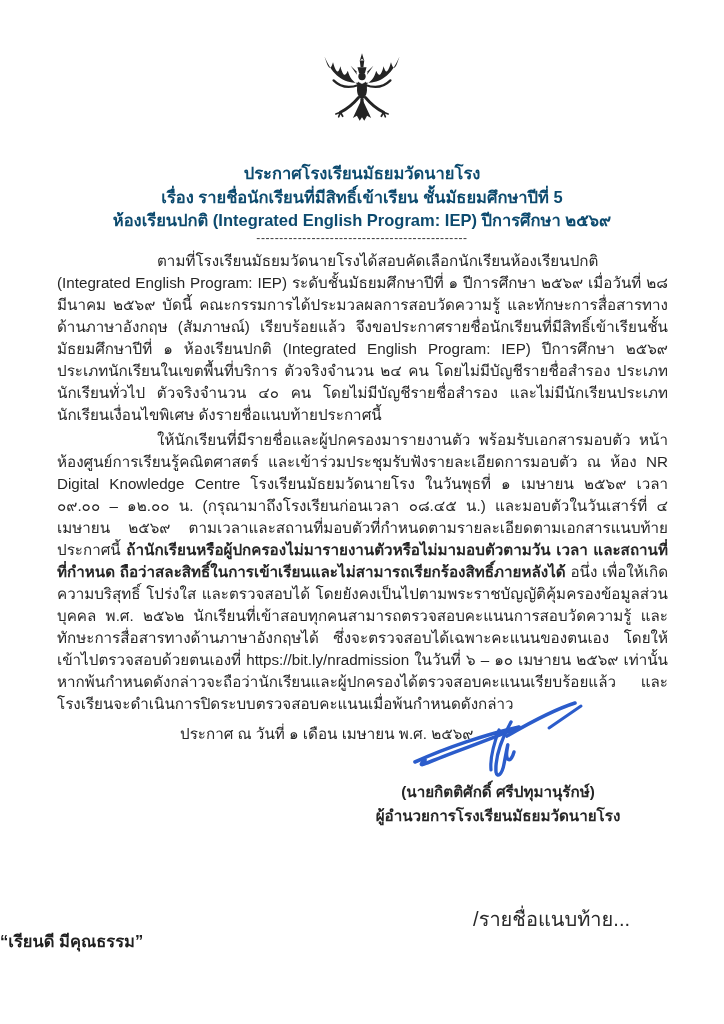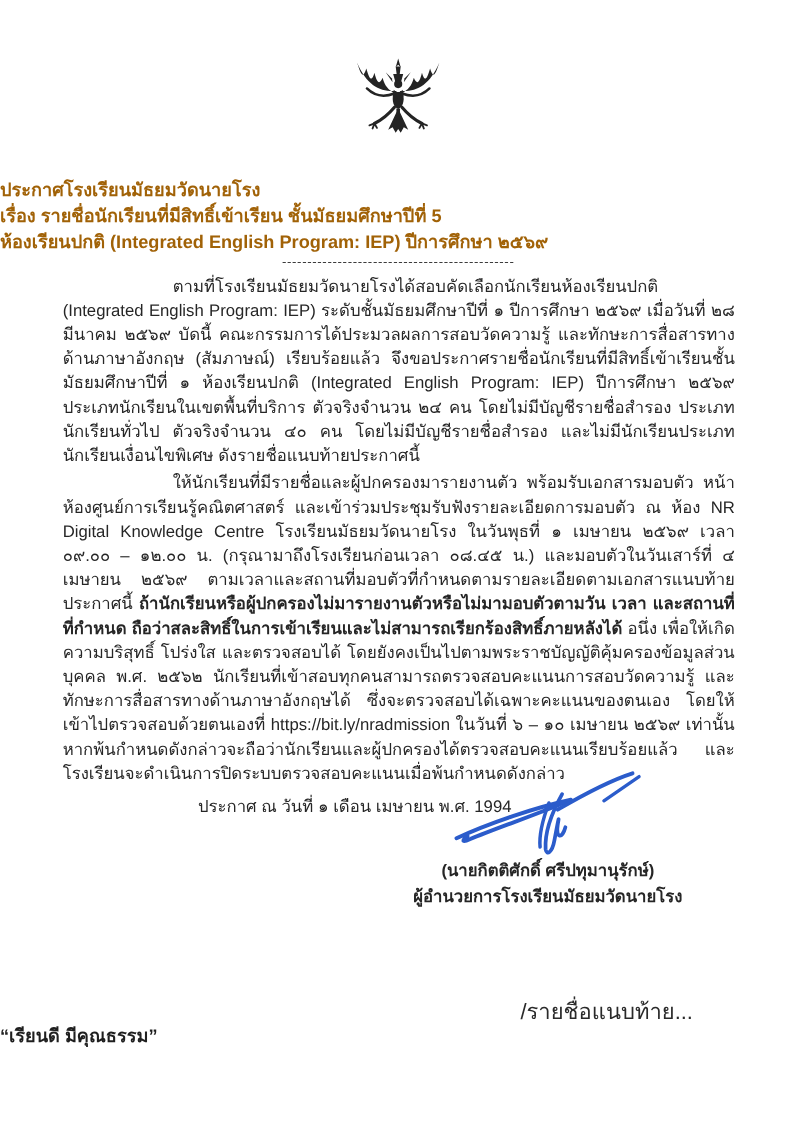--- a/index.html
+++ b/index.html
@@ -16,25 +16,25 @@
     overflow: hidden;
   }
   .emblem {
     position: absolute;
     top: 52px; left: 50%;
     transform: translateX(-50%);
   }
   .title-block {
     position: absolute;
     top: 162px; left: 0; right: 0;
-    text-align: left;
+    text-align: center;
     font-weight: bold;
     font-size: 16.5px;
     line-height: 23.5px;
-    color: #a16207;
+    color: #0c4a6e;
   }
   .divider {
     position: absolute;
     top: 231px; left: 0; right: 0;
     text-align: center;
     font-size: 12px;
     letter-spacing: 0.6px;
     color: #3c3c3c;
   }
   .content {
@@ -126,21 +126,21 @@
   <div class="title-block">
     <div>ประกาศโรงเรียนมัธยมวัดนายโรง</div>
     <div>เรื่อง  รายชื่อนักเรียนที่มีสิทธิ์เข้าเรียน ชั้นมัธยมศึกษาปีที่ 5</div>
     <div>ห้องเรียนปกติ (Integrated English Program: IEP) ปีการศึกษา ๒๕๖๙</div>
   </div>
   <div class="divider">----------------------------------------------</div>
 
   <div class="content">
     <p class="para">ตามที่โรงเรียนมัธยมวัดนายโรงได้สอบคัดเลือกนักเรียนห้องเรียนปกติ (Integrated English Program: IEP) ระดับชั้นมัธยมศึกษาปีที่ ๑ ปีการศึกษา ๒๕๖๙ เมื่อวันที่ ๒๘ มีนาคม ๒๕๖๙ บัดนี้ คณะกรรมการได้ประมวลผลการสอบวัดความรู้ และทักษะการสื่อสารทางด้านภาษาอังกฤษ (สัมภาษณ์) เรียบร้อยแล้ว จึงขอประกาศรายชื่อนักเรียนที่มีสิทธิ์เข้าเรียนชั้นมัธยมศึกษาปีที่ ๑ ห้องเรียนปกติ (Integrated English Program: IEP) ปีการศึกษา ๒๕๖๙ ประเภทนักเรียนในเขตพื้นที่บริการ ตัวจริงจำนวน ๒๔ คน โดยไม่มีบัญชีรายชื่อสำรอง ประเภทนักเรียนทั่วไป ตัวจริงจำนวน ๔๐ คน โดยไม่มีบัญชีรายชื่อสำรอง และไม่มีนักเรียนประเภทนักเรียนเงื่อนไขพิเศษ ดังรายชื่อแนบท้ายประกาศนี้</p>
     <p class="para"><span>ให้นักเรียนที่มีรายชื่อและผู้ปกครองมารายงานตัว พร้อมรับเอกสารมอบตัว หน้าห้องศูนย์การเรียนรู้คณิตศาสตร์ และเข้าร่วมประชุมรับฟังรายละเอียดการมอบตัว ณ ห้อง NR Digital Knowledge Centre โรงเรียนมัธยมวัดนายโรง ในวันพุธที่ ๑ เมษายน ๒๕๖๙ เวลา ๐๙.๐๐ – ๑๒.๐๐ น. (กรุณามาถึงโรงเรียนก่อนเวลา ๐๘.๔๕ น.) และมอบตัวในวันเสาร์ที่ ๔ เมษายน ๒๕๖๙ ตามเวลาและสถานที่มอบตัวที่กำหนดตามรายละเอียดตามเอกสารแนบท้ายประกาศนี้ </span><span class="bold">ถ้านักเรียนหรือผู้ปกครองไม่มารายงานตัวหรือไม่มามอบตัวตามวัน เวลา และสถานที่ ที่กำหนด ถือว่าสละสิทธิ์ในการเข้าเรียนและไม่สามารถเรียกร้องสิทธิ์ภายหลังได้</span><span> อนึ่ง เพื่อให้เกิดความบริสุทธิ์ โปร่งใส และตรวจสอบได้ โดยยังคงเป็นไปตามพระราชบัญญัติคุ้มครองข้อมูลส่วนบุคคล พ.ศ. ๒๕๖๒ นักเรียนที่เข้าสอบทุกคนสามารถตรวจสอบคะแนนการสอบวัดความรู้ และทักษะการสื่อสารทางด้านภาษาอังกฤษได้ ซึ่งจะตรวจสอบได้เฉพาะคะแนนของตนเอง โดยให้เข้าไปตรวจสอบด้วยตนเองที่ </span><span>https://bit.ly/nradmission</span><span> ในวันที่ ๖ – ๑๐ เมษายน ๒๕๖๙ เท่านั้น หากพ้นกำหนดดังกล่าวจะถือว่านักเรียนและผู้ปกครองได้ตรวจสอบคะแนนเรียบร้อยแล้ว และโรงเรียนจะดำเนินการปิดระบบตรวจสอบคะแนนเมื่อพ้นกำหนดดังกล่าว</span></p>
-    <p class="date-line">ประกาศ ณ วันที่ ๑ เดือน เมษายน พ.ศ. 1994</p>
+    <p class="date-line">ประกาศ ณ วันที่ ๑ เดือน เมษายน พ.ศ. ๒๕๖๙</p>
   </div>
 
   <div class="sig-block">
     <svg class="sig-image" width="190" height="82" viewBox="0 0 190 82" aria-hidden="true">
       <g fill="none" stroke="#2b5ccb" stroke-linecap="round" stroke-linejoin="round">
 
         <path d="M12 62 C42 48 84 34 116 27 C92 38 50 52 24 63 C18 66 16 65 22 60" stroke-width="3.6"></path>
 
         <path d="M108 22 C98 40 92 56 93 72 C94 78 99 75 101 64 C104 48 106 38 104 50 C102 62 108 63 111 52" stroke-width="3.4"></path>
         <path d="M96 30 C90 46 87 60 88 70" stroke-width="3.2"></path>

